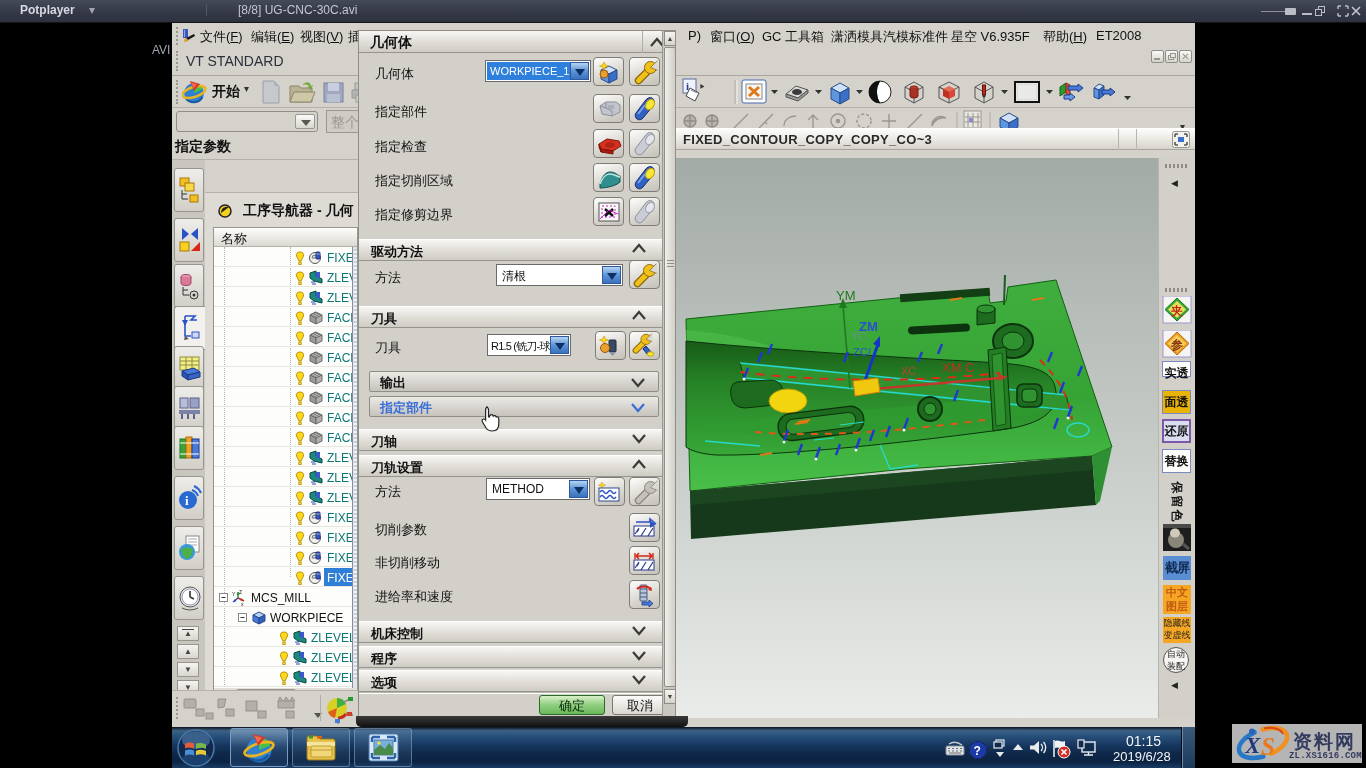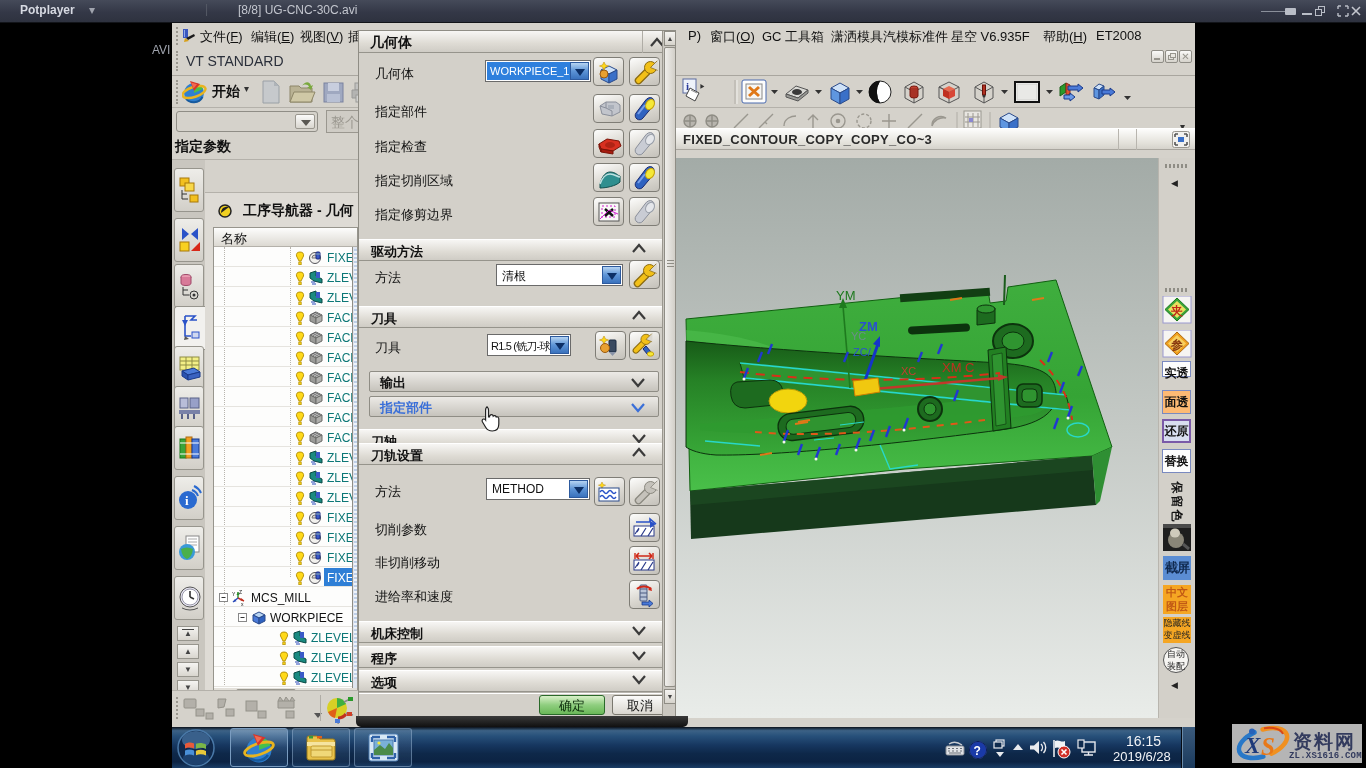--- a/index.html
+++ b/index.html
@@ -406,21 +406,21 @@
       <text x="9" y="19" font-size="12" font-weight="bold" fill="#c02818">夹</text>
     </svg>
 
     <svg class="abs" style="left:3px;top:172px" width="30" height="28" viewBox="0 0 30 28">
       <rect x="1" y="0" width="28" height="27" fill="#f6f5f2" stroke="#9a98d0"></rect>
       <path d="M15 2 L27 13.5 L15 25 L3 13.5 Z" fill="#f0a020" stroke="#b06a10"></path>
       <path d="M15 5 L24 13.5 L15 22 L6 13.5 Z" fill="#f8d060"></path>
       <text x="9" y="19" font-size="12" font-weight="bold" fill="#8a3a10">参</text>
     </svg>
     <div class="abs" style="left:3px;top:203px;width:29px;height:16px;background:#fdfdfc;border:1px solid #7a8ac0;font-size:12px;font-weight:bold;color:#111;text-align:center;line-height:22px;">实透</div>
-    <div class="abs" style="left:3px;top:232px;width:29px;height:24px;background:#fdba74;border:1px solid #7a8ac0;font-size:12px;font-weight:bold;color:#111;text-align:center;line-height:22px;">面透</div>
+    <div class="abs" style="left:3px;top:232px;width:29px;height:24px;background:#eab308;border:1px solid #7a8ac0;font-size:12px;font-weight:bold;color:#111;text-align:center;line-height:22px;">面透</div>
     <div class="abs" style="left:3px;top:261px;width:29px;height:24px;background:#d8def0;border:2px solid #7a5aa8;font-size:12px;font-weight:bold;color:#111;text-align:center;line-height:20px;">还原</div>
     <div class="abs" style="left:3px;top:291px;width:29px;height:24px;background:#fdfdfc;border:1px solid #7a8ac0;font-size:12px;font-weight:bold;color:#111;text-align:center;line-height:22px;">替换</div>
     <div class="abs" style="left:4px;top:321px;width:28px;height:42px;">
       <div style="position:absolute;left:7px;top:0px;font-size:12px;font-weight:bold;color:#111;transform:rotate(90deg);">保</div>
       <div style="position:absolute;left:7px;top:14px;font-size:12px;font-weight:bold;color:#111;transform:rotate(90deg);">留</div>
       <div style="position:absolute;left:7px;top:28px;font-size:12px;font-weight:bold;color:#111;transform:rotate(90deg);">色</div>
     </div>
     <svg class="abs" style="left:4px;top:366px" width="28" height="27" viewBox="0 0 28 27">
       <rect width="28" height="27" fill="#1e1e1e"></rect>
       <ellipse cx="13" cy="16" rx="8" ry="8" fill="#8a8678"></ellipse>
@@ -966,21 +966,21 @@
       <svg class="chev" style="right:10px;top:4px" width="16" height="13">
           <path d="M2 3 L8 10 L14 3" fill="none" stroke="#3a6fd8" stroke-width="2.2"></path>
         </svg>
       </div>
     <div class="dsec" style="top:398px;">
         <b>刀轴</b>
       <svg class="chev" style="right:14px" width="16" height="13">
           <path d="M2 3 L8 10 L14 3" fill="none" stroke="#3b3b3b" stroke-width="2.2"></path>
         </svg>
       </div>
-    <div class="dsec" style="top:412px;text-align:right;">
+    <div class="dsec" style="top:424px;text-align:right;">
         <b>刀轨设置</b>
       <svg class="chev" style="right:14px" width="16" height="12">
           <path d="M2 10 L8 3 L14 10" fill="none" stroke="#3b3b3b" stroke-width="2.2"></path>
         </svg>
       </div>
     <span class="lbl" style="top:452px;">方法</span>
     <div class="combo" style="left:127px;top:447px;width:104px;">
       <span style="position:absolute;left:5px;top:3px;font-size:12px;color:#111;">METHOD</span>
       <div class="cart"></div>
     </div>
@@ -1136,21 +1136,21 @@
       </g>
 
       <g transform="translate(136,2)">
         <rect x="4" y="2" width="13" height="10" fill="none" stroke="#e8eaee" stroke-width="1.4"></rect>
         <rect x="6" y="4" width="9" height="6" fill="#0f2b4e"></rect>
         <path d="M10.5 12 v3 M6 15 h9" stroke="#e8eaee" stroke-width="1.4"></path>
         <rect x="0" y="0" width="6" height="8" fill="#0f2b4e" stroke="#e8eaee" stroke-width="1.2"></rect>
         <path d="M2 0 v-0" stroke="#e8eaee"></path>
       </g>
     </svg>
-    <span class="abs" style="left:954px;top:6px;font-size:14px;color:#f2f4f7;">16:15</span>
+    <span class="abs" style="left:954px;top:6px;font-size:14px;color:#f2f4f7;">01:15</span>
     <span class="abs" style="left:941px;top:22px;font-size:13px;color:#f2f4f7;">2019/6/28</span>
     <div class="abs" style="left:1009px;top:0;width:1px;height:41px;background:#050a12;"></div>
     <div class="abs" style="left:1010px;top:0;width:13px;height:41px;background:linear-gradient(#3a5a7c,#1b3a5c);border-left:1px solid #6a8aa8;"></div>
   </div>
 
   <div class="abs" id="wmark" style="left:1232px;top:724px;width:130px;height:39px;background:#b5b5b5;">
     <svg class="abs" style="left:2px;top:1px" width="58" height="37" viewBox="0 0 58 37">
       <path d="M29.4 31.5 A25 13 -20 0 1 20.6 7.4" fill="none" stroke="#2878c8" stroke-width="4.5" stroke-linecap="round"></path>
       <path d="M28.6 4.5 A25 13 -20 0 1 37.4 28.6" fill="none" stroke="#f09020" stroke-width="4.5" stroke-linecap="round"></path>
       <path d="M30 3.2 A25 13 -20 0 1 49 9" fill="none" stroke="#d84818" stroke-width="2"></path>

